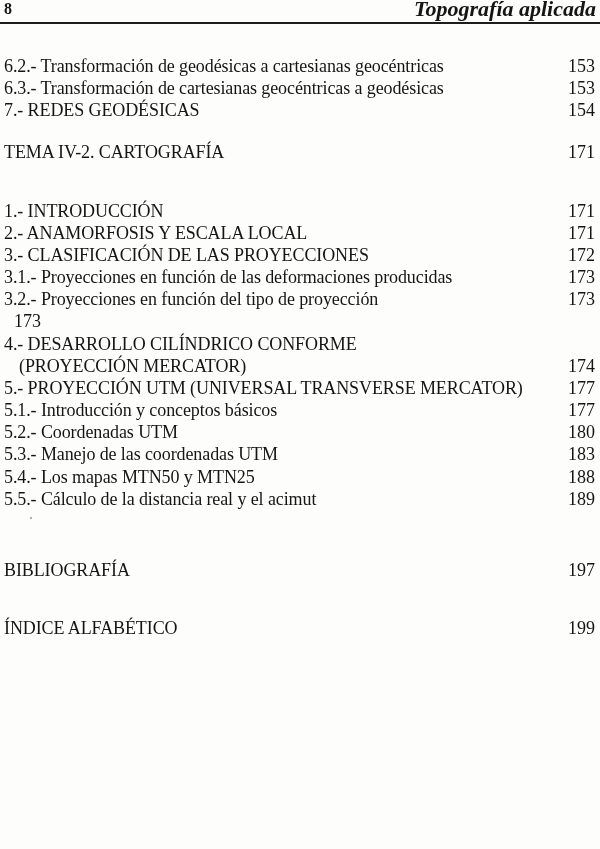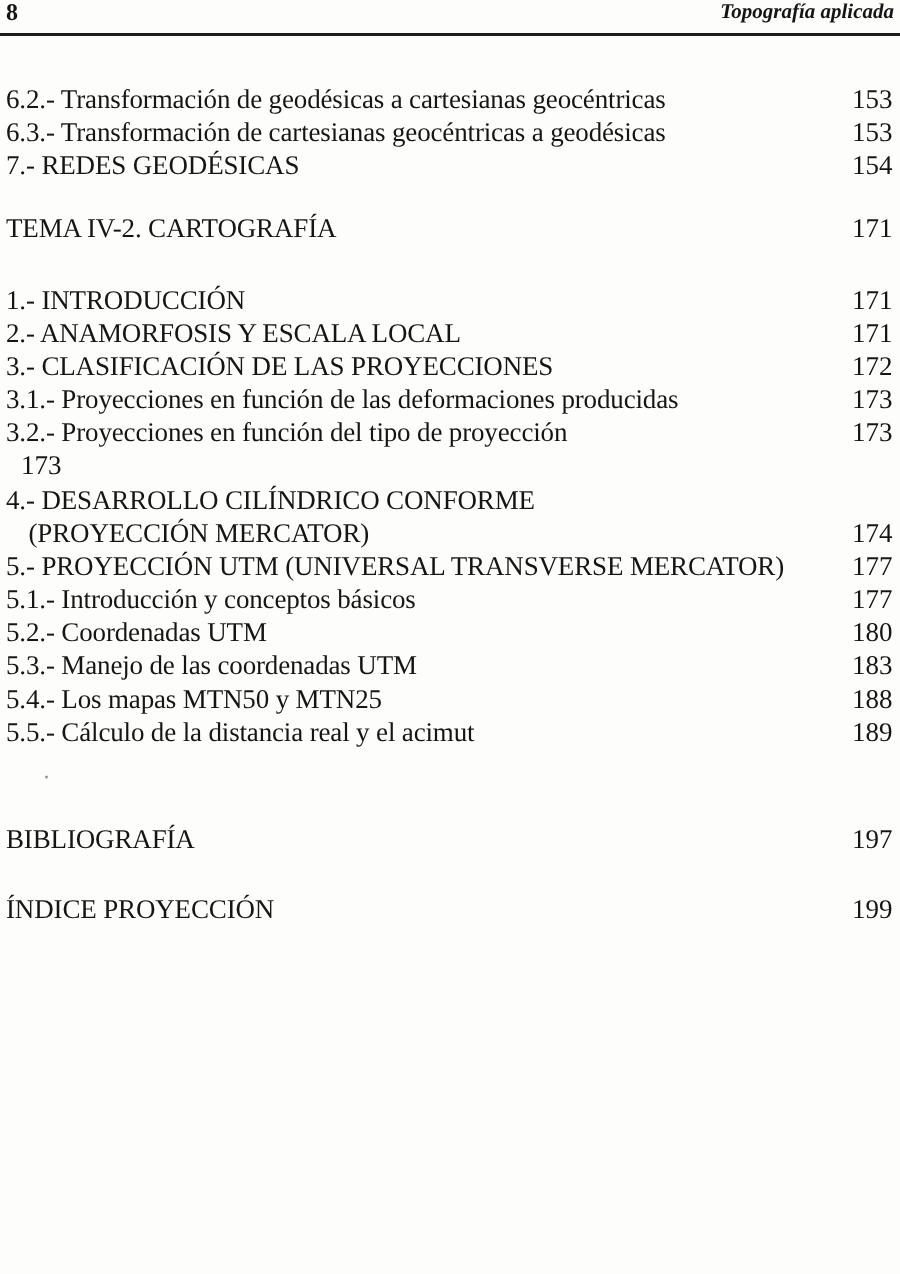--- a/index.html
+++ b/index.html
@@ -27,21 +27,21 @@
     top: 0;
     left: 4px;
     font-size: 16px;
     font-weight: 700;
     line-height: 18px;
   }
   .running-title {
     position: absolute;
     top: 0;
     right: 4px;
-    font-size: 14px;
+    font-size: 22px;
     font-weight: 700;
     font-style: italic;
     line-height: 18px;
   }
   .header-rule {
     position: absolute;
     top: 22px;
     left: 0;
     width: 600px;
     height: 2px;
@@ -49,21 +49,21 @@
   }
   .toc {
     position: absolute;
     top: 55px;
     left: 4px;
     right: 5px;
   }
   .toc-section {
     margin: 0;
   }
-  .toc-section + .toc-section { margin-top: 25px; }
+  .toc-section + .toc-section { margin-top: 36px; }
   .toc-section:nth-of-type(2) { margin-top: 20px; }
   .toc-section:nth-of-type(4) { margin-top: 49px; }
   .toc-row {
     display: flex;
     justify-content: space-between;
     align-items: baseline;
     font-size: 18px;
     line-height: 22.15px;
     white-space: nowrap;
   }
@@ -175,19 +175,19 @@
       </div>
     </div>
     <div class="toc-section">
       <div class="toc-row">
         <span class="title">BIBLIOGRAFÍA</span>
         <span class="pageno">197</span>
       </div>
     </div>
     <div class="toc-section">
       <div class="toc-row">
-        <span class="title">ÍNDICE PROYECCIÓN</span>
+        <span class="title">ÍNDICE ALFABÉTICO</span>
         <span class="pageno">199</span>
       </div>
     </div>
   </div>
 
 <div class="speck"></div>
 
 </body></html>

